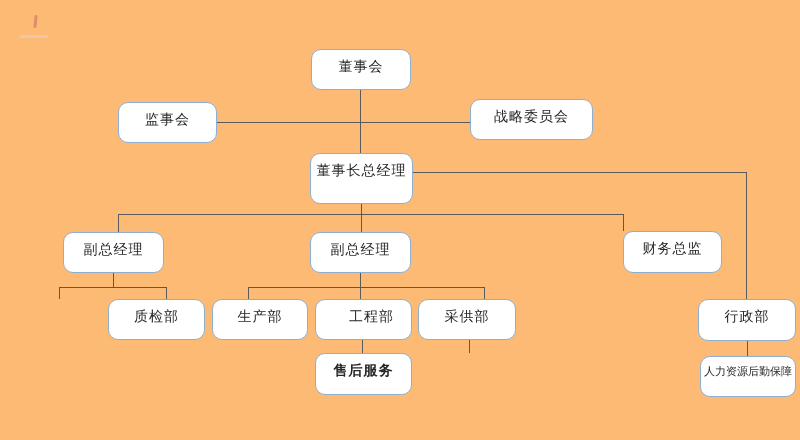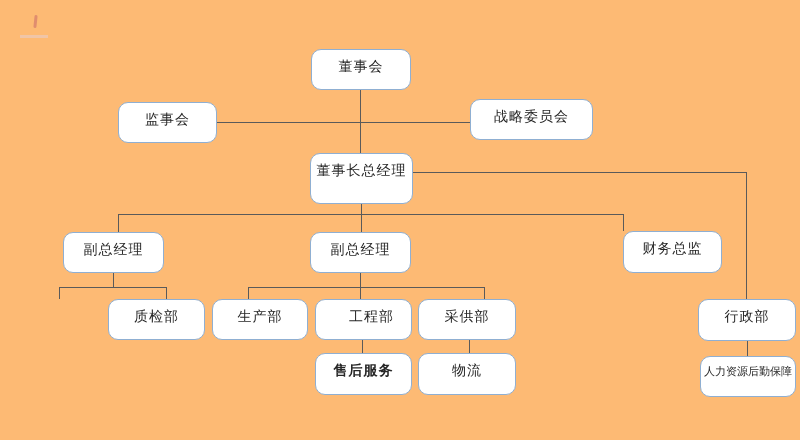--- a/index.html
+++ b/index.html
@@ -72,17 +72,16 @@
   <div class="node" style="left:212px;top:299px;width:96px;height:41px;">生产部</div>
 
   <div class="node" style="left:315px;top:299px;width:97px;height:41px;padding-left:16px;">工程部</div>
 
   <div class="node" style="left:418px;top:299px;width:98px;height:41px;">采供部</div>
 
   <div class="node" style="left:698px;top:299px;width:98px;height:42px;font-family:Liberation Serif, serif;">行政部</div>
 
   <div class="node" style="left:315px;top:353px;width:97px;height:42px;font-weight:bold;">售后服务</div>
 
-  <div class="node" style="left:418px;top:353px;width:98px;height:42px;">物流</div>
 
   <div class="node small" style="left:700px;top:356px;width:96px;height:41px;">人力资源后勤保障</div>
 
 </div>
 
 </body></html>

